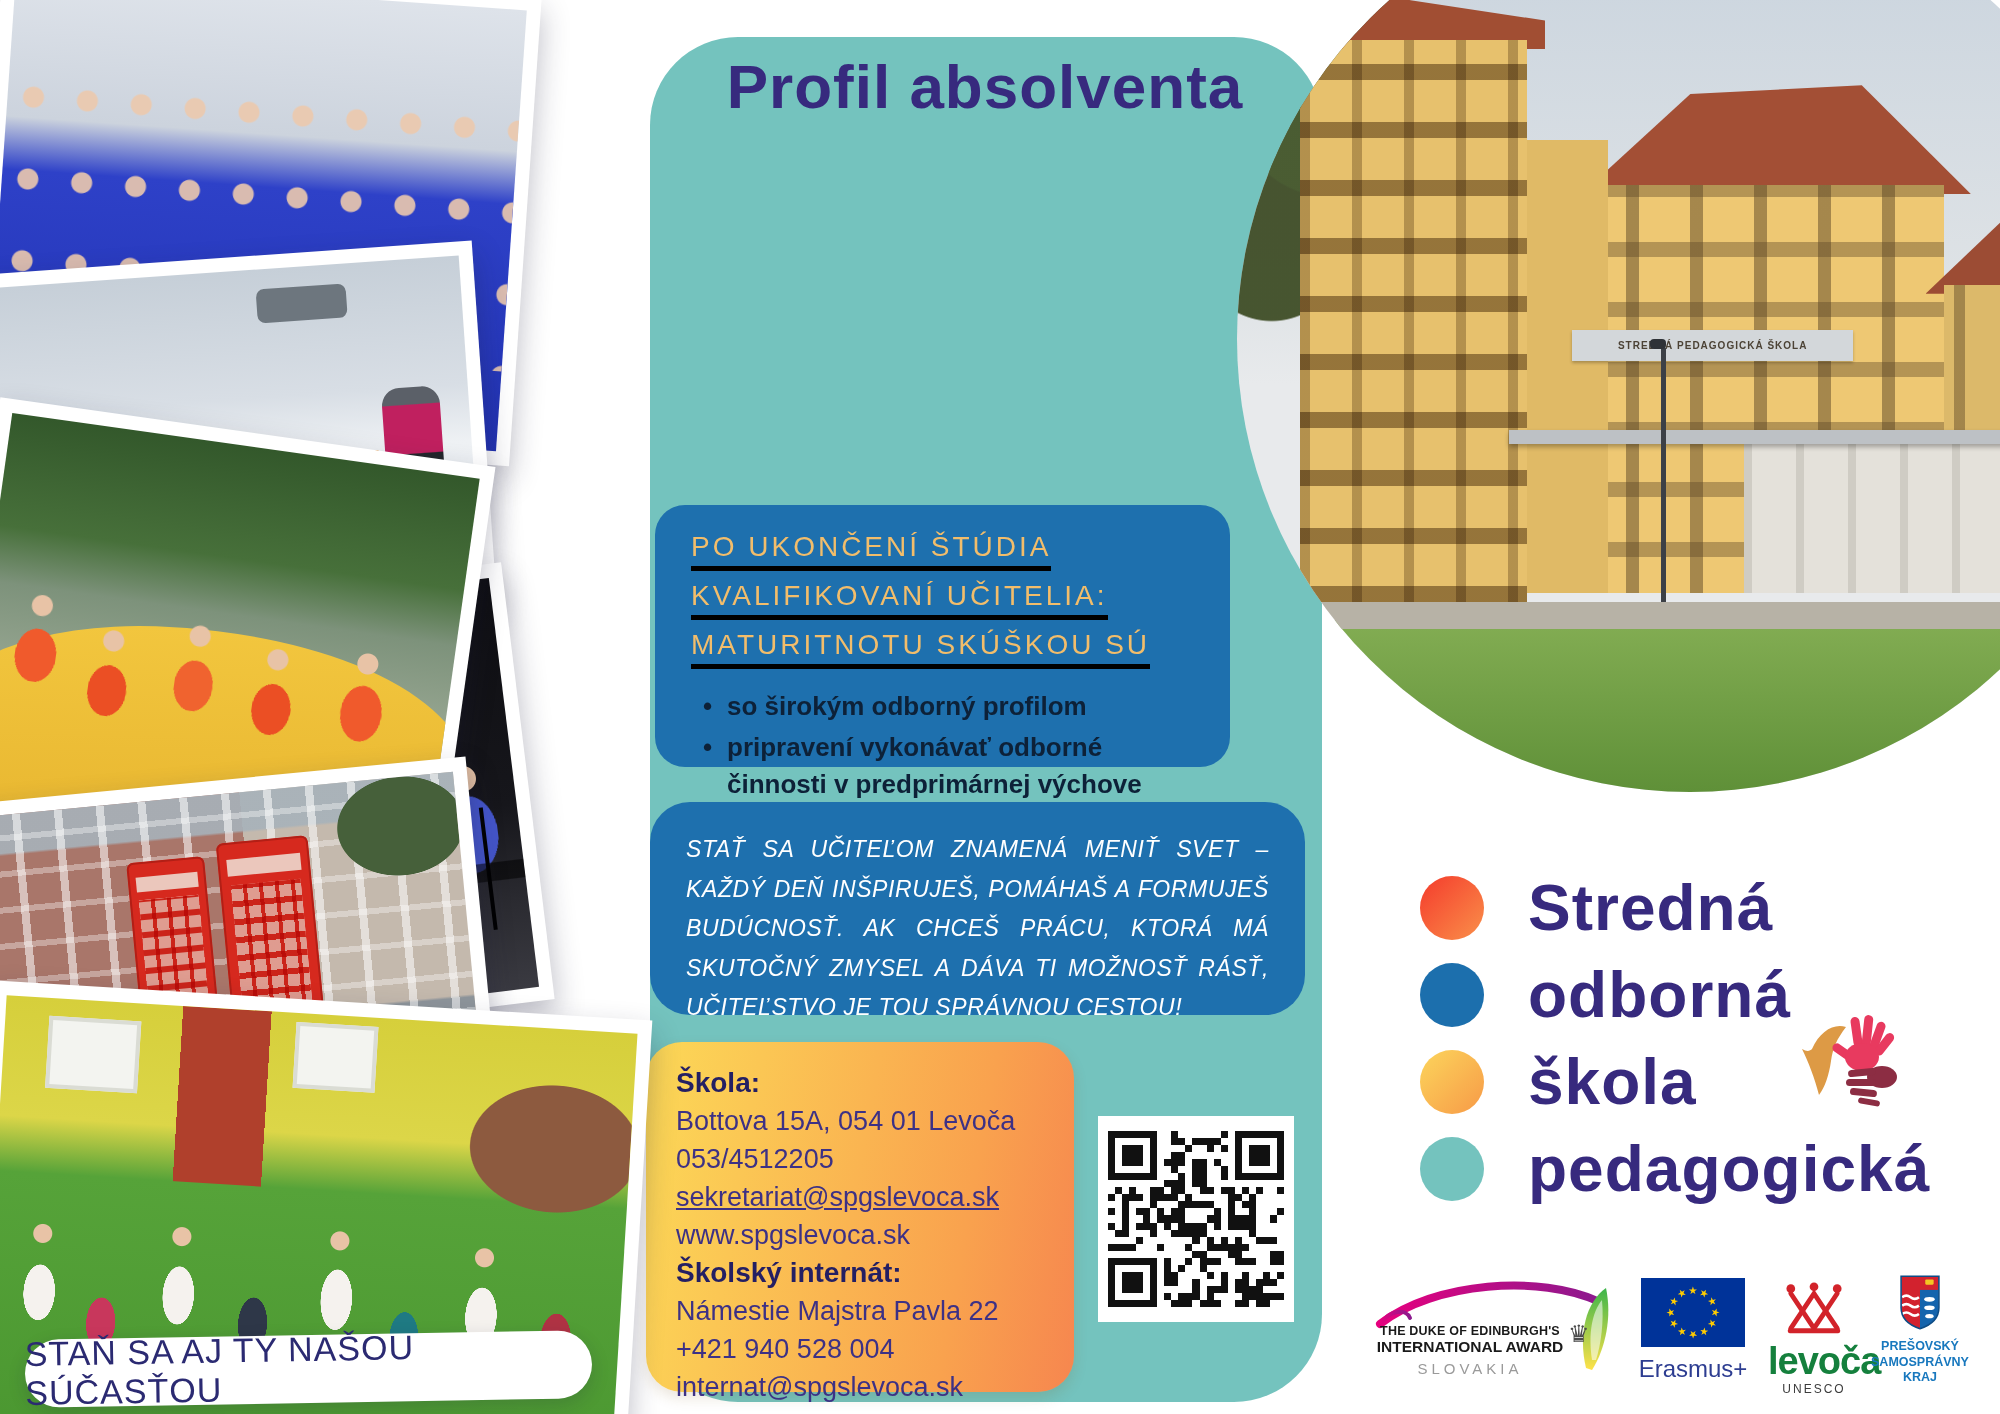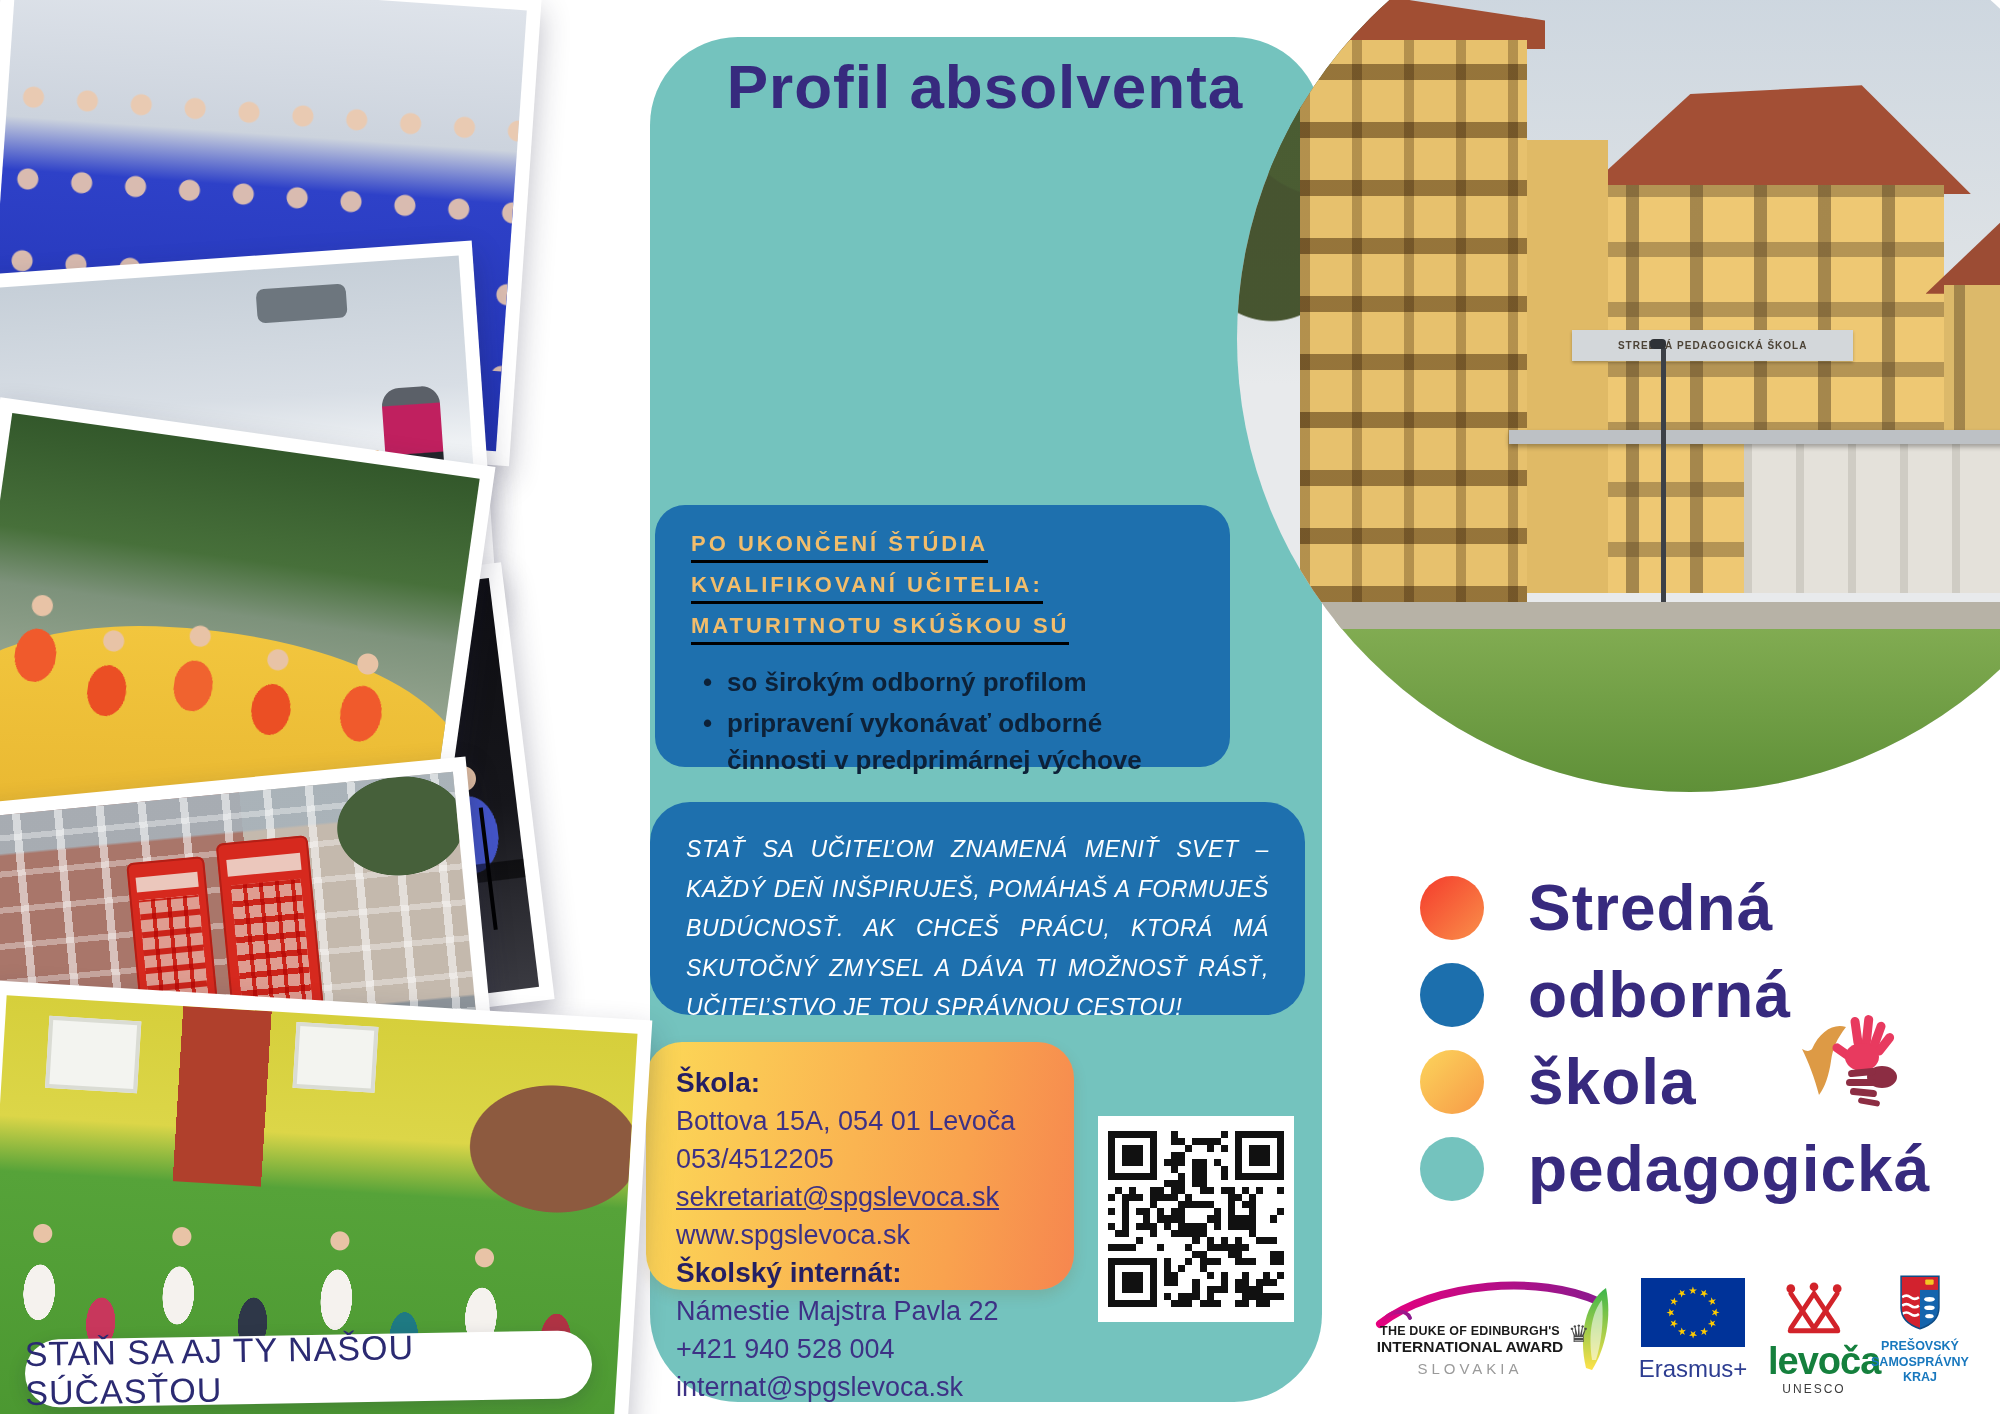--- a/index.html
+++ b/index.html
@@ -131,33 +131,33 @@
 
   .intro-box{position:absolute;left:24px;top:111px;width:392px;height:288px;border-radius:36px;
      background:linear-gradient(100deg,#fcd957 0%,#f9a24e 70%,#f6864f 100%);
      display:flex;flex-direction:column;align-items:center;justify-content:center;
      box-shadow:0 6px 14px rgba(120,80,20,.15);}
   .intro-box div{font-size:24px;font-weight:700;color:#121212;line-height:1.5;
      letter-spacing:-0.3px;text-align:center;}
 
   .qual-box{position:absolute;left:5px;top:468px;width:575px;height:262px;border-radius:30px;
      background:#1e70ae;box-sizing:border-box;padding:26px 36px;}
-  .qual-box .hline{display:inline-block;font-size:22px;font-weight:700;color:#f2bd6b;
-     letter-spacing:3px;border-bottom:3px solid #000000;padding-bottom:3px;margin-bottom:9px;}
+  .qual-box .hline{display:inline-block;font-size:28px;font-weight:400;color:#f2bd6b;
+     letter-spacing:3px;border-bottom:5px solid #000000;padding-bottom:3px;margin-bottom:9px;}
   .qual-box ul{margin:10px 0 0 6px;padding:0;list-style:none;}
   .qual-box li{position:relative;padding-left:30px;font-size:26px;font-weight:700;color:#0d2138;
      line-height:1.42;margin-bottom:4px;}
   .qual-box li::before{content:"•";position:absolute;left:6px;top:0;color:#0d2138;}
 
   .motiv-box{position:absolute;left:0px;top:765px;width:655px;height:213px;border-radius:40px;
      background:#1e70ae;box-sizing:border-box;padding:28px 36px;}
   .motiv-box p{margin:0;font-size:23px;color:#ffffff;line-height:1.72;letter-spacing:.6px;
      text-align:justify;font-style:italic;}
 
-  .contact-box{position:absolute;left:-4px;top:1005px;width:428px;height:248px;border-radius:36px;
+  .contact-box{position:absolute;left:-4px;top:1005px;width:428px;height:350px;border-radius:36px;
      background:linear-gradient(100deg,#fcd957 0%,#f9a24e 72%,#f6864f 100%);
      box-sizing:border-box;padding:22px 30px;
      box-shadow:0 6px 14px rgba(120,80,20,.15);}
   .contact-box div{font-size:27px;color:#3d3185;line-height:38px;}
   .contact-box .clabel{font-weight:700;color:#241f63;font-size:28px;}
   .contact-box .link{text-decoration:underline;}
 
   .qr-box{position:absolute;left:448px;top:1079px;width:196px;height:206px;background:#fff;
      display:flex;align-items:center;justify-content:center;}
   #qr{width:176px;height:176px;}

